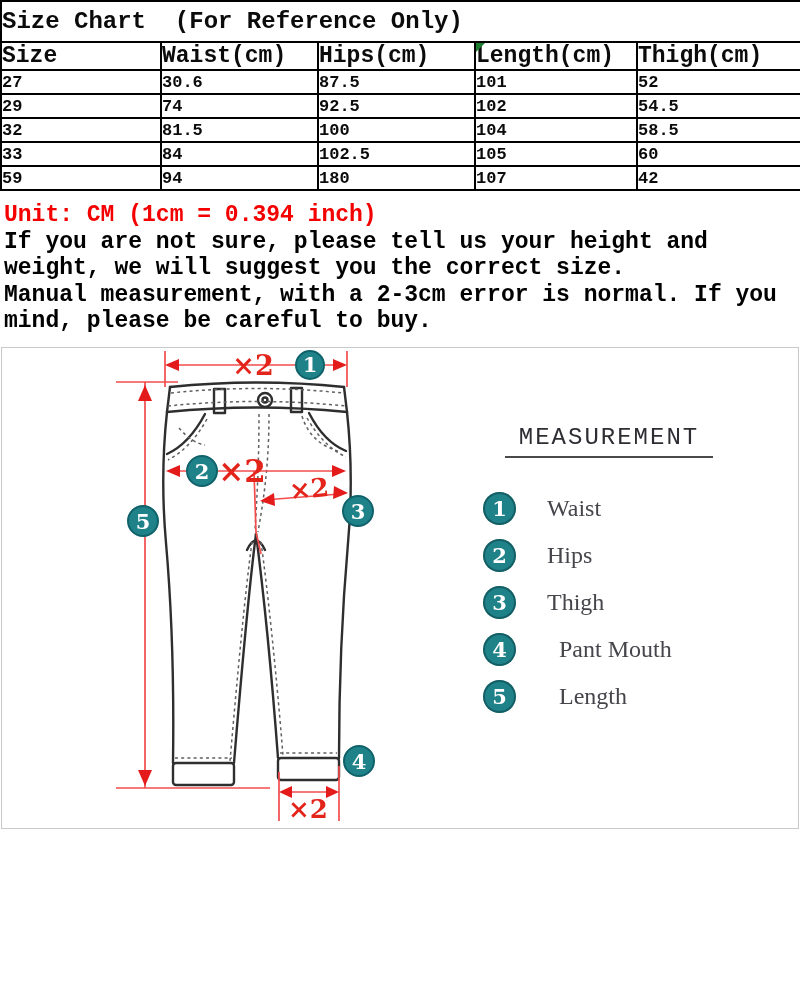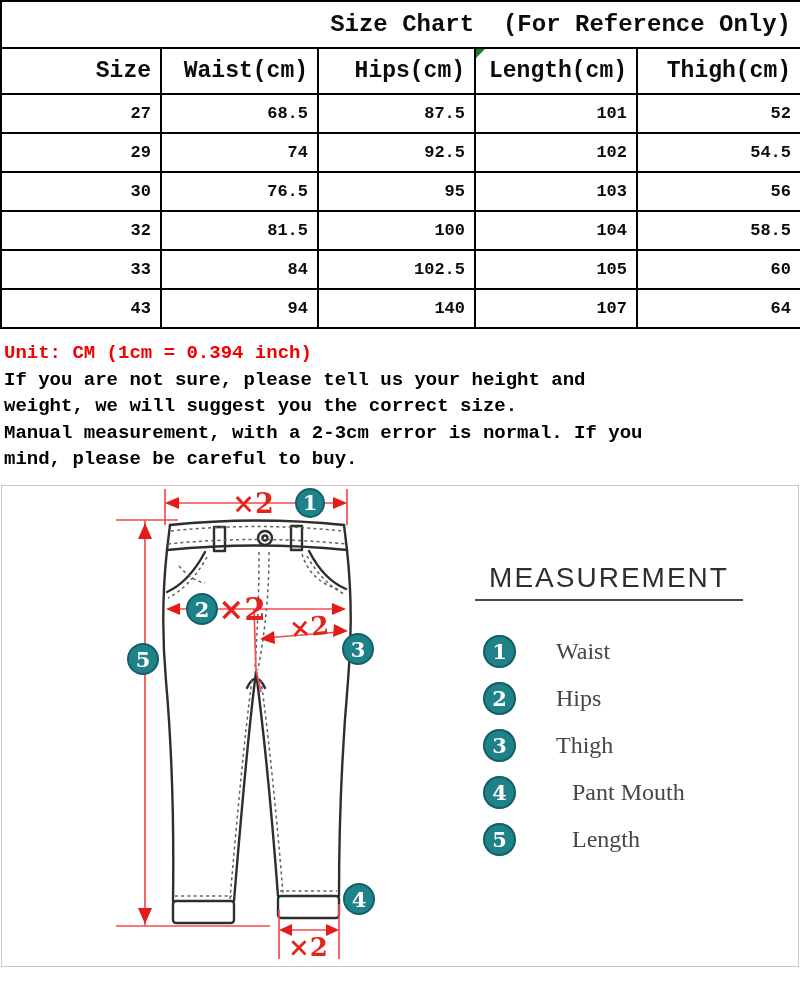--- a/index.html
+++ b/index.html
@@ -7,57 +7,57 @@
   body {
     width:800px; height:1000px; background:#ffffff; overflow:hidden;
     font-family:"Liberation Mono", monospace;
   }
 
   
   table.size-table {
     width:800px; border-collapse:collapse; table-layout:fixed;
     font-family:"Liberation Mono", monospace; font-weight:600; color:#0b0b0b;
   }
-  table.size-table td, table.size-table th { border:2px solid #000; padding:9px; text-align:right; }
+  table.size-table td, table.size-table th { border:2px solid #000; padding:0; text-align:left; }
   td.title-cell { height:41px; font-size:24px; white-space:pre; font-weight:600; }
   table.size-table th { height:24px; font-size:23px; font-weight:600; position:relative; }
   table.size-table tbody td { height:24px; font-size:17px; }
   .corner-marker {
     position:absolute; top:0; left:0; width:0; height:0;
     border-top:9px solid #1c7c2d; border-right:9px solid transparent;
   }
 
   
-  .notes { margin:11px 0 0 4px; font-size:19px; line-height:26.5px; color:#000; font-weight:600; }
+  .notes { margin:11px 0 0 4px; font-size:23px; line-height:26.5px; color:#000; font-weight:600; }
   .notes p { margin:0; white-space:pre; }
   .notes .red { color:#f40000; }
 
   
   .diagram {
     position:relative; width:798px; height:482px; margin:12px 0 0 1px;
     border:1px solid #c9c9c9; background:#fff;
   }
   .diagram svg { position:absolute; left:0; top:0; }
 
   .legend { position:absolute; left:440px; top:76px; width:334px; }
   .legend-title {
     display:block; width:max-content; margin:0 auto;
-    font-family:Liberation Sans, sans-serif; font-size:28px; letter-spacing:2px;
+    font-family:Liberation Mono, monospace; font-size:24px; letter-spacing:2px;
     color:#2d2d33; border-bottom:2px solid #4a4a4a; padding:0 14px 5px;
   }
   .legend-items { margin-top:34px; padding-left:41px; }
   .legend-item { display:flex; align-items:center; height:33px; margin-bottom:14px; }
   .badge {
     flex:0 0 33px; width:33px; height:33px; border-radius:50%;
     background:#1f8289; box-shadow:inset 0 0 0 2px rgba(10,60,66,.5);
     color:#fff; font-family:"DejaVu Serif", serif; font-size:21px; font-weight:bold;
     display:flex; align-items:center; justify-content:center;
   }
-  .legend-label { margin-left:40px; font-family:"Liberation Serif", serif; font-size:24px; color:#45454b; }
-  .legend-item.indent .legend-label { margin-left:56px; }
+  .legend-label { margin-left:31px; font-family:"Liberation Serif", serif; font-size:24px; color:#45454b; }
+  .legend-item.indent .legend-label { margin-left:43px; }
 
   
   .times-label { fill:#e3241b; font-family:"DejaVu Serif", serif; font-weight:bold; }
   .marker-num { fill:#ffffff; font-family:"DejaVu Serif", serif; font-weight:bold; font-size:21px; text-anchor:middle; }
 </style>
 </head>
 <body>
 
 <table class="size-table">
   <colgroup>
@@ -75,59 +75,52 @@
       <th>Size</th>
       <th>Waist(cm)</th>
       <th>Hips(cm)</th>
       <th><span class="corner-marker"></span><span>Length(cm)</span></th>
       <th>Thigh(cm)</th>
     </tr>
   </thead>
   <tbody>
     <tr>
         <td>27</td>
-        <td>68.5</td>
+        <td>30.6</td>
         <td>87.5</td>
         <td>101</td>
         <td>52</td>
       </tr>
     <tr>
         <td>29</td>
         <td>74</td>
         <td>92.5</td>
         <td>102</td>
         <td>54.5</td>
       </tr>
     <tr>
-        <td>30</td>
-        <td>76.5</td>
-        <td>95</td>
-        <td>103</td>
-        <td>56</td>
-      </tr>
-    <tr>
         <td>32</td>
         <td>81.5</td>
         <td>100</td>
         <td>104</td>
         <td>58.5</td>
       </tr>
     <tr>
         <td>33</td>
         <td>84</td>
         <td>102.5</td>
         <td>105</td>
         <td>60</td>
       </tr>
     <tr>
-        <td>43</td>
+        <td>59</td>
         <td>94</td>
-        <td>140</td>
+        <td>180</td>
         <td>107</td>
-        <td>64</td>
+        <td>42</td>
       </tr>
   </tbody>
 </table>
 
 <div class="notes">
   <p class="red">Unit: CM (1cm = 0.394 inch)</p>
   <p>If you are not sure, please tell us your height and</p>
   <p>weight, we will suggest you the correct size.</p>
   <p>Manual measurement, with a 2-3cm error is normal. If you</p>
   <p>mind, please be careful to buy.</p>

